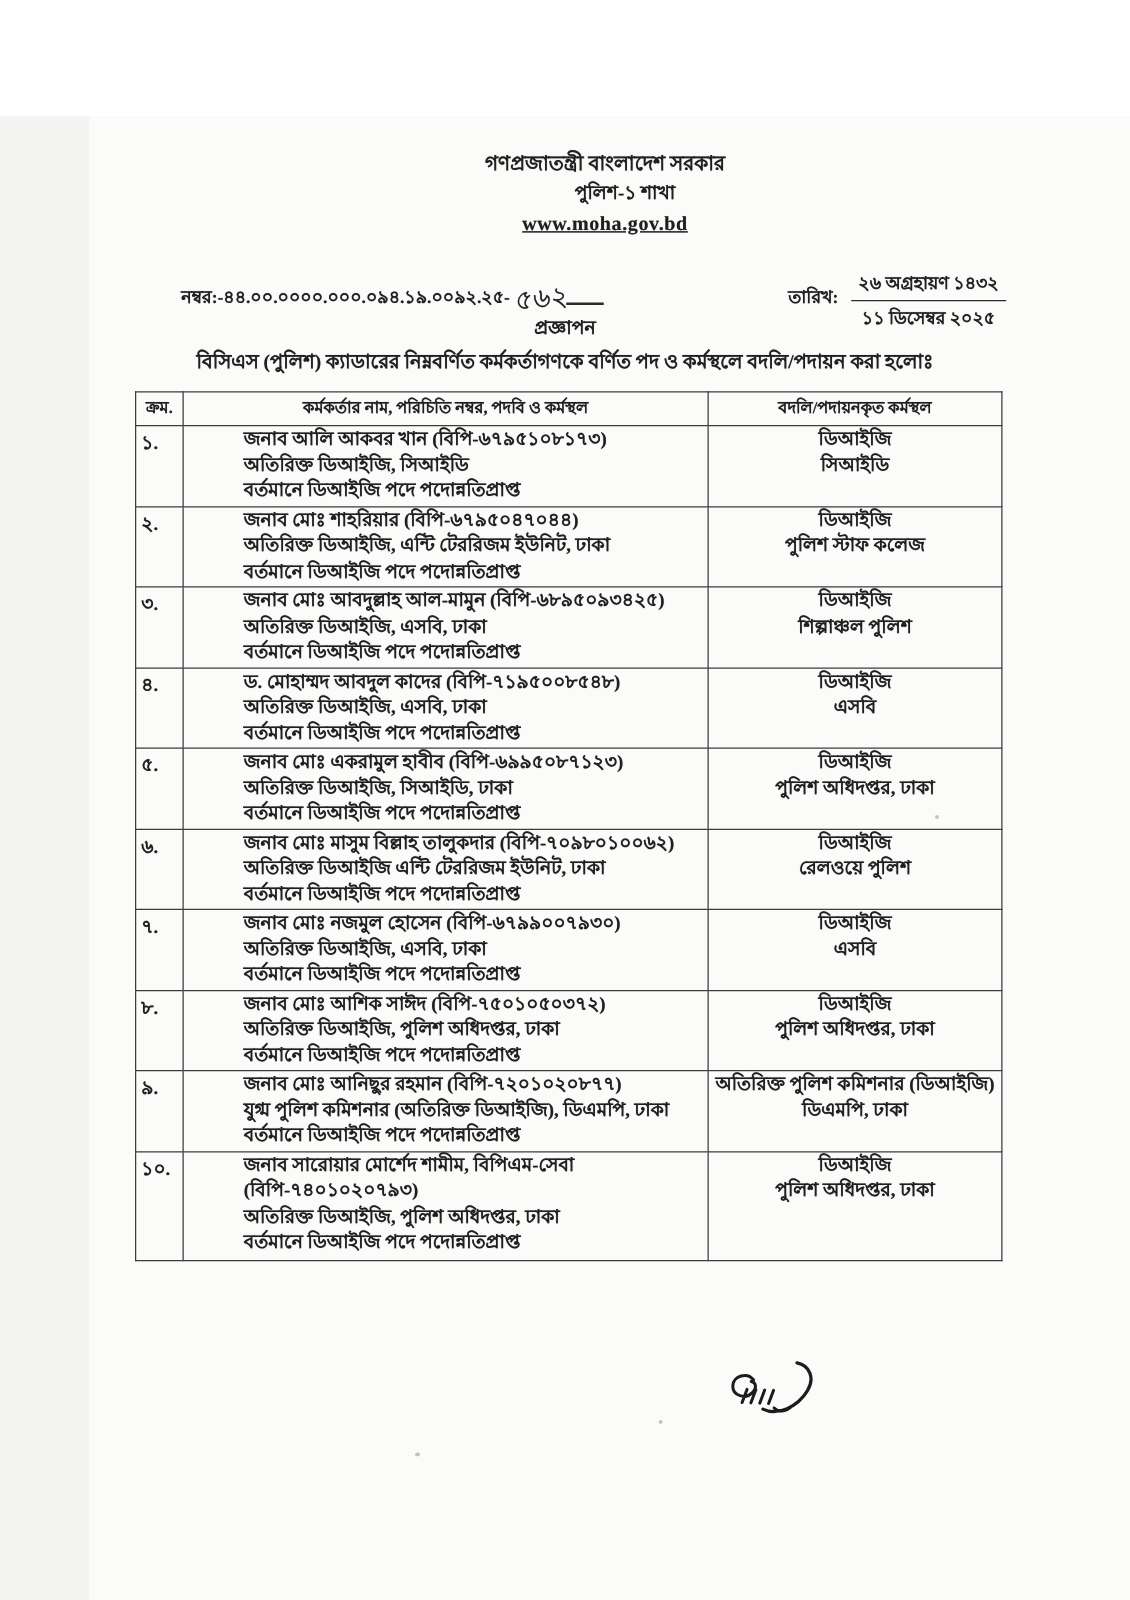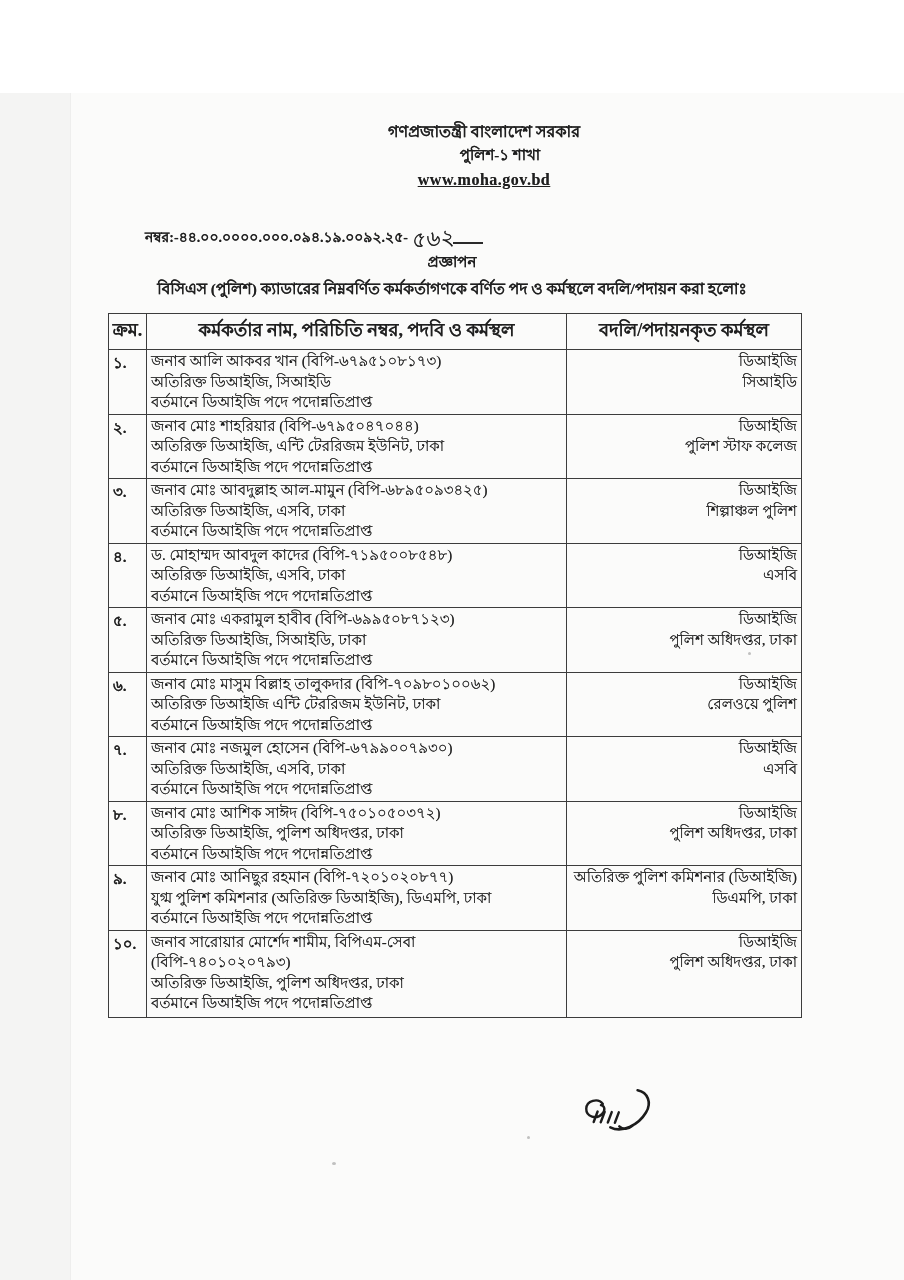--- a/index.html
+++ b/index.html
@@ -60,27 +60,27 @@
     border-collapse:collapse;table-layout:fixed;
     font-size:15px;
   }
   table.transfer col.c1{width:38px;}
   table.transfer col.c2{width:420px;}
   table.transfer col.c3{width:235px;}
   table.transfer th,table.transfer td{
     border:1.6px solid #3c3c3c;vertical-align:top;padding:1px 4px;
   }
   table.transfer th{
-    font-size:18px;font-weight:700;text-align:center;height:22px;padding:2px 2px;
+    font-size:13px;font-weight:700;text-align:center;height:22px;padding:2px 2px;
   }
   td.serial{font-weight:600;text-align:left;padding-left:7px;padding-top:2px;}
   td.details{padding-left:8px;}
-  td.details .ln{line-height:20.5px;font-weight:400;}
+  td.details .ln{line-height:20.5px;font-weight:700;margin-left:44px;}
   td.posting{text-align:center;}
-  td.posting .ln{line-height:20.5px;font-weight:400;text-align:right;}
+  td.posting .ln{line-height:20.5px;font-weight:700;}
   tr.r10 td{height:84px;}
   tr.r11 td{height:76px;}
   tr.r3l td{height:61px;}
   
   .signature{position:absolute;left:580px;top:1082px;width:84px;height:64px;
     transform:rotate(-6deg);}
   
   .speck{position:absolute;border-radius:50%;background:#8f8f8f;opacity:.55;}
   .sp1{left:332px;top:1162px;width:4px;height:3px;}
   .sp2{left:527px;top:1136px;width:3px;height:3px;}
@@ -95,20 +95,27 @@
 
 <div class="doc-header">
   <div class="l1 ink">গণপ্রজাতন্ত্রী বাংলাদেশ সরকার</div>
   <div class="l3 ink">পুলিশ-১ শাখা</div>
   <div class="web ink">www.moha.gov.bd</div>
 </div>
 
 <div class="memo-line">
   <div class="memo-no ink">
     <span>নম্বর:-৪৪.০০.০০০০.০০০.০৯৪.১৯.০০৯২.২৫-</span><span class="hw-no">৫৬২</span><span class="hw-dash"></span>
+  </div>
+  <div class="date-wrap">
+    <div class="date-label ink">তারিখ:</div>
+    <div class="date-stack ink">
+      <div class="date-top">২৬ অগ্রহায়ণ ১৪৩২</div>
+      <div class="date-bottom">১১ ডিসেম্বর ২০২৫</div>
+    </div>
   </div>
 </div>
 
 <div class="doc-title ink">প্রজ্ঞাপন</div>
 <div class="doc-intro ink">বিসিএস (পুলিশ) ক্যাডারের নিম্নবর্ণিত কর্মকর্তাগণকে বর্ণিত পদ ও কর্মস্থলে বদলি/পদায়ন করা হলোঃ</div>
 
 <table class="transfer">
   <colgroup>
       <col class="c1">
       <col class="c2">

